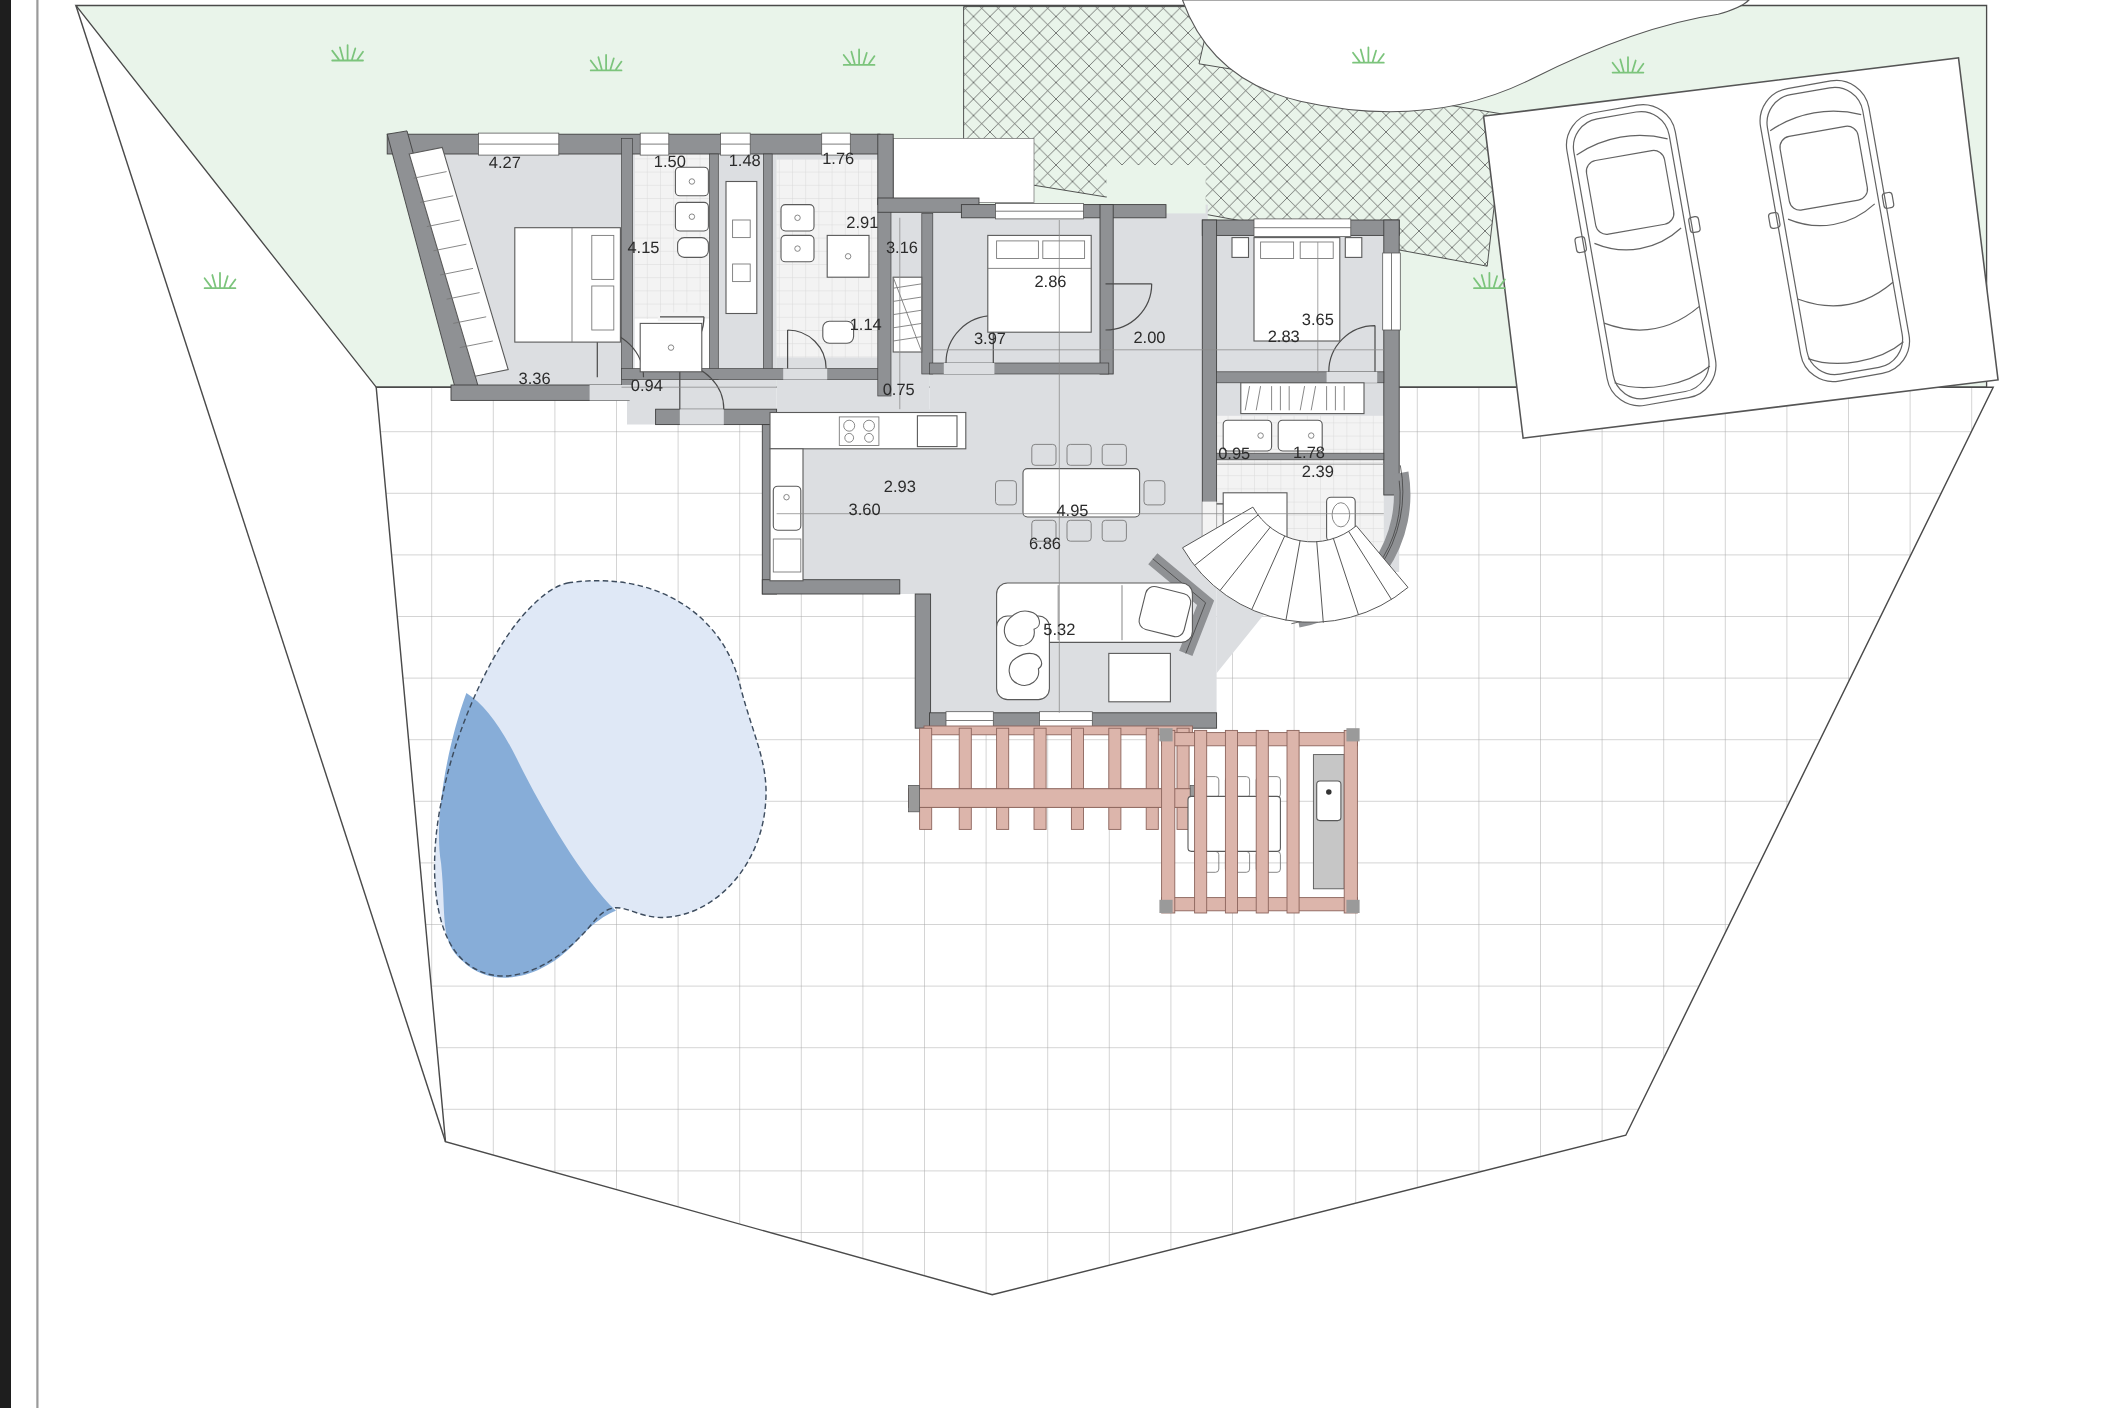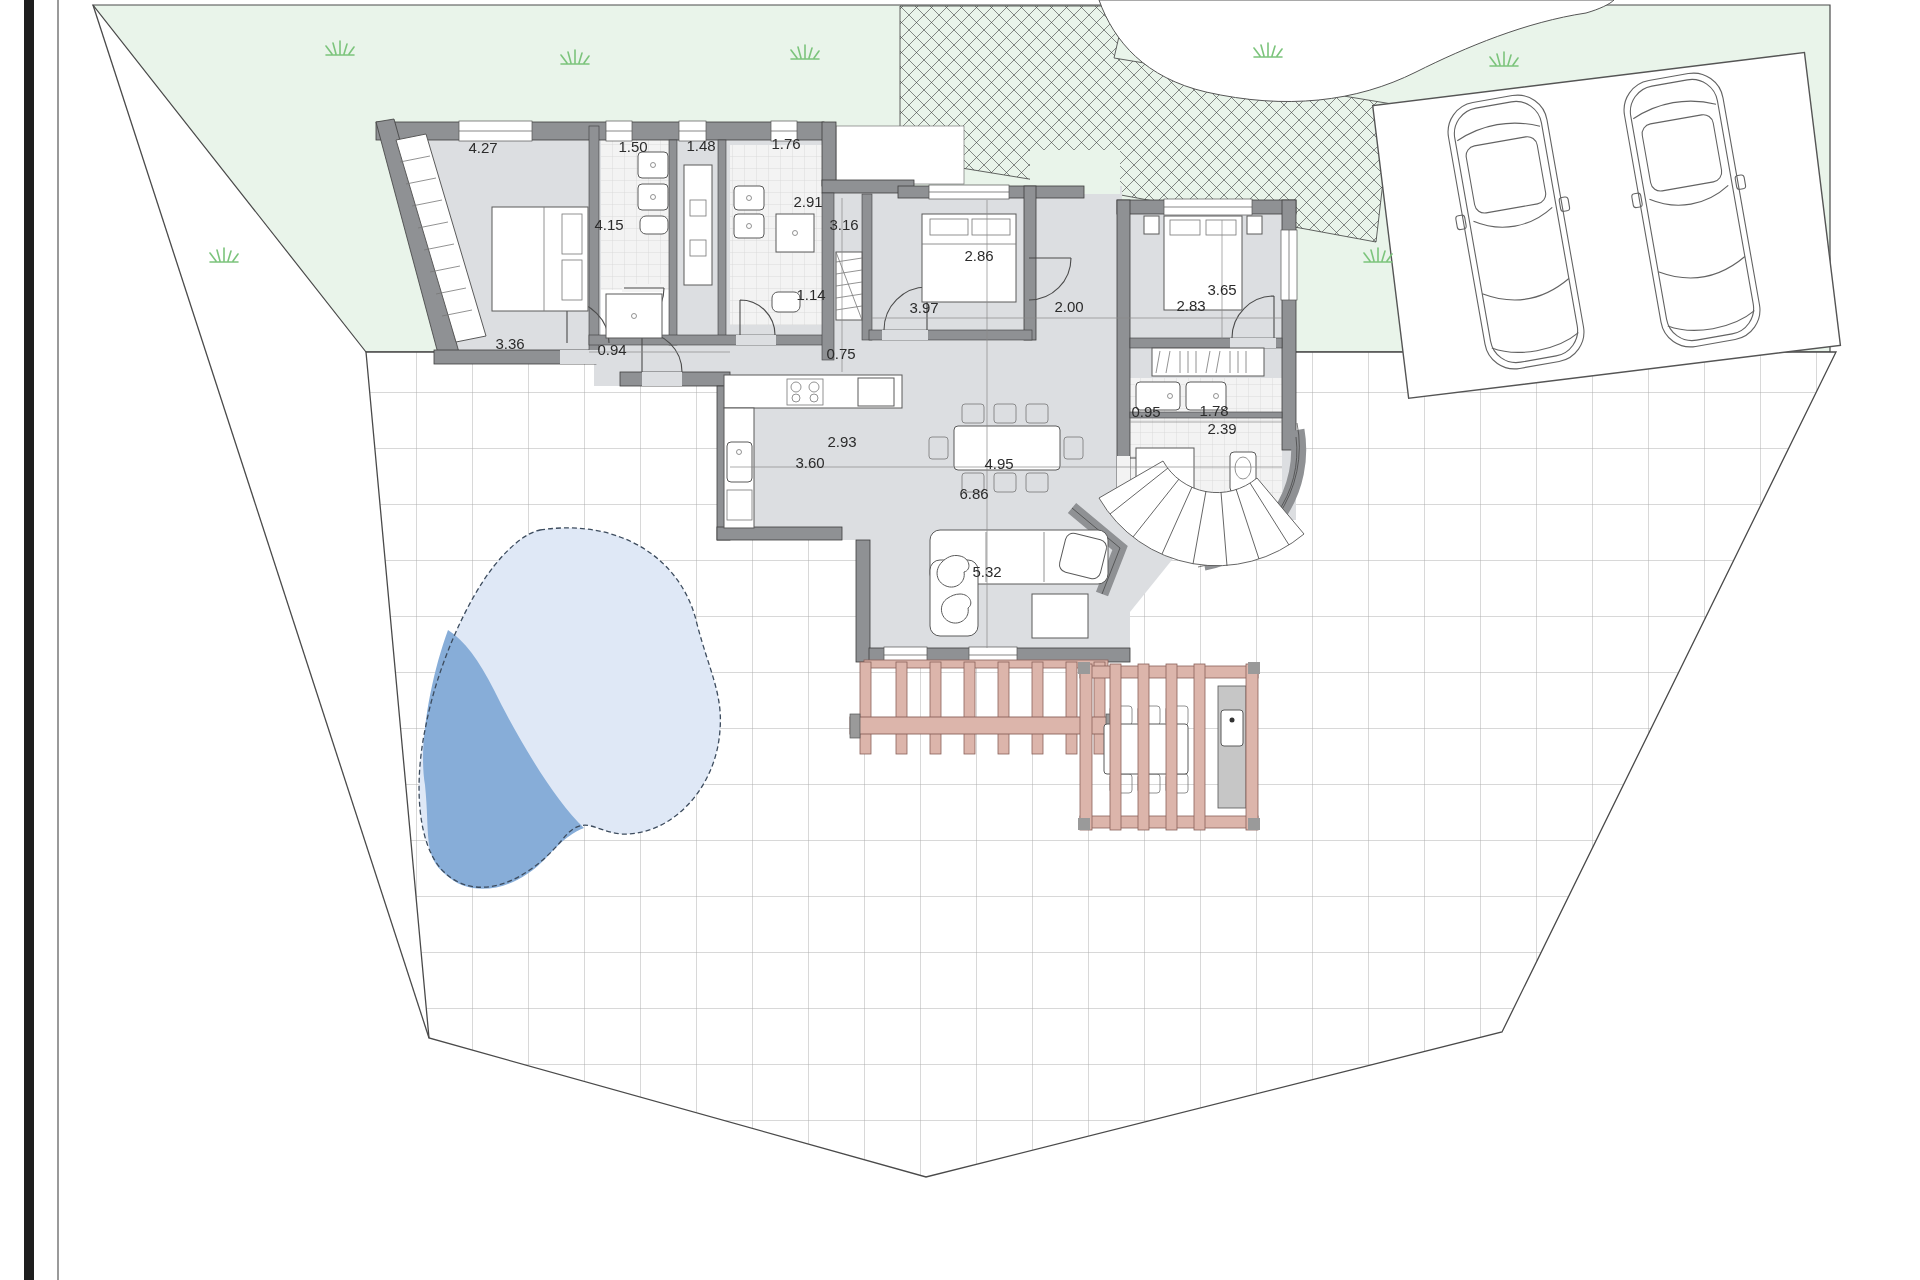--- a/index.html
+++ b/index.html
@@ -1,17 +1,17 @@
 <!DOCTYPE html>
 <html><head>
 <meta charset="utf-8">
 <style>
   html,body{margin:0;padding:0;background:#ffffff;}
   .stage{position:relative;width:1860px;height:1280px;background:#fff;overflow:hidden;
-         font-family:"Liberation Sans", sans-serif;margin-left:24px;}
+         font-family:"Liberation Sans", sans-serif;}
   svg{position:absolute;left:0;top:0;}
   .wall{fill:#8f9194;stroke:#3e3e3e;stroke-width:0.8;}
   .iwall{fill:#8f9194;stroke:#3e3e3e;stroke-width:0.6;}
   .floor{fill:#dcdee1;stroke:none;}
   .furn{fill:#ffffff;stroke:#5a5a5a;stroke-width:1;}
   .furnl{fill:none;stroke:#777;stroke-width:0.8;}
   .dim{font:15px "Liberation Sans", sans-serif;fill:#2b2b2b;text-anchor:middle;}
   .dimline{stroke:#8a8a8a;stroke-width:0.7;}
   .arc{fill:none;stroke:#4b4b4b;stroke-width:1.1;}
   .win{fill:#ffffff;stroke:#555;stroke-width:0.7;}

